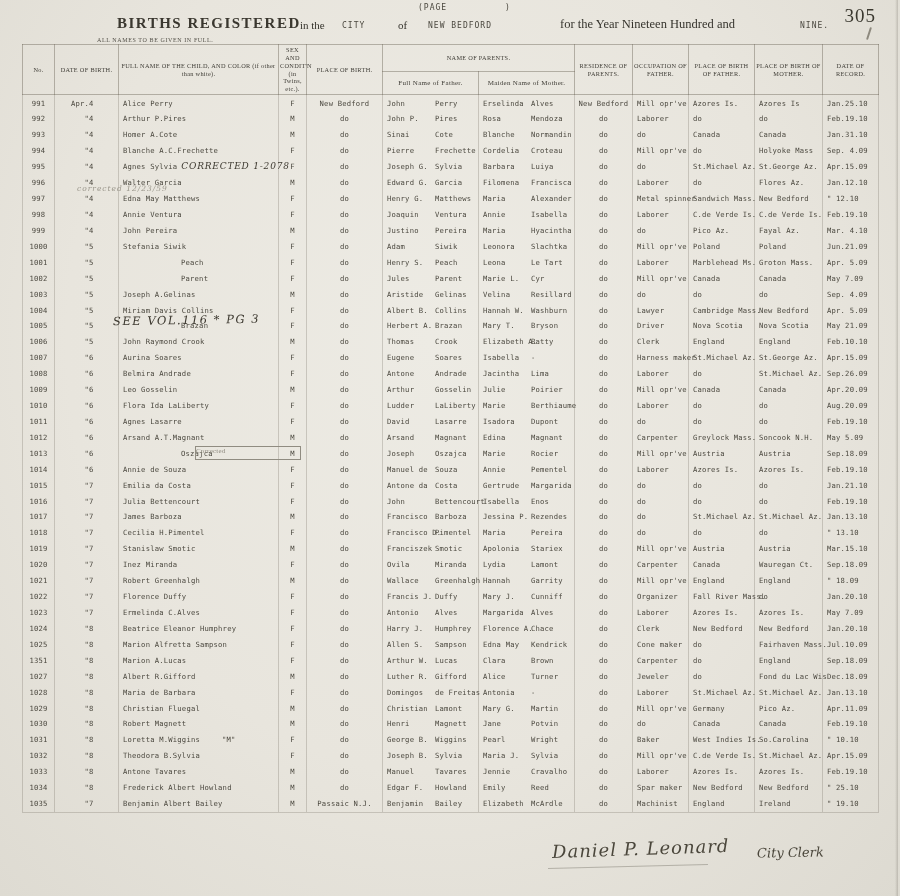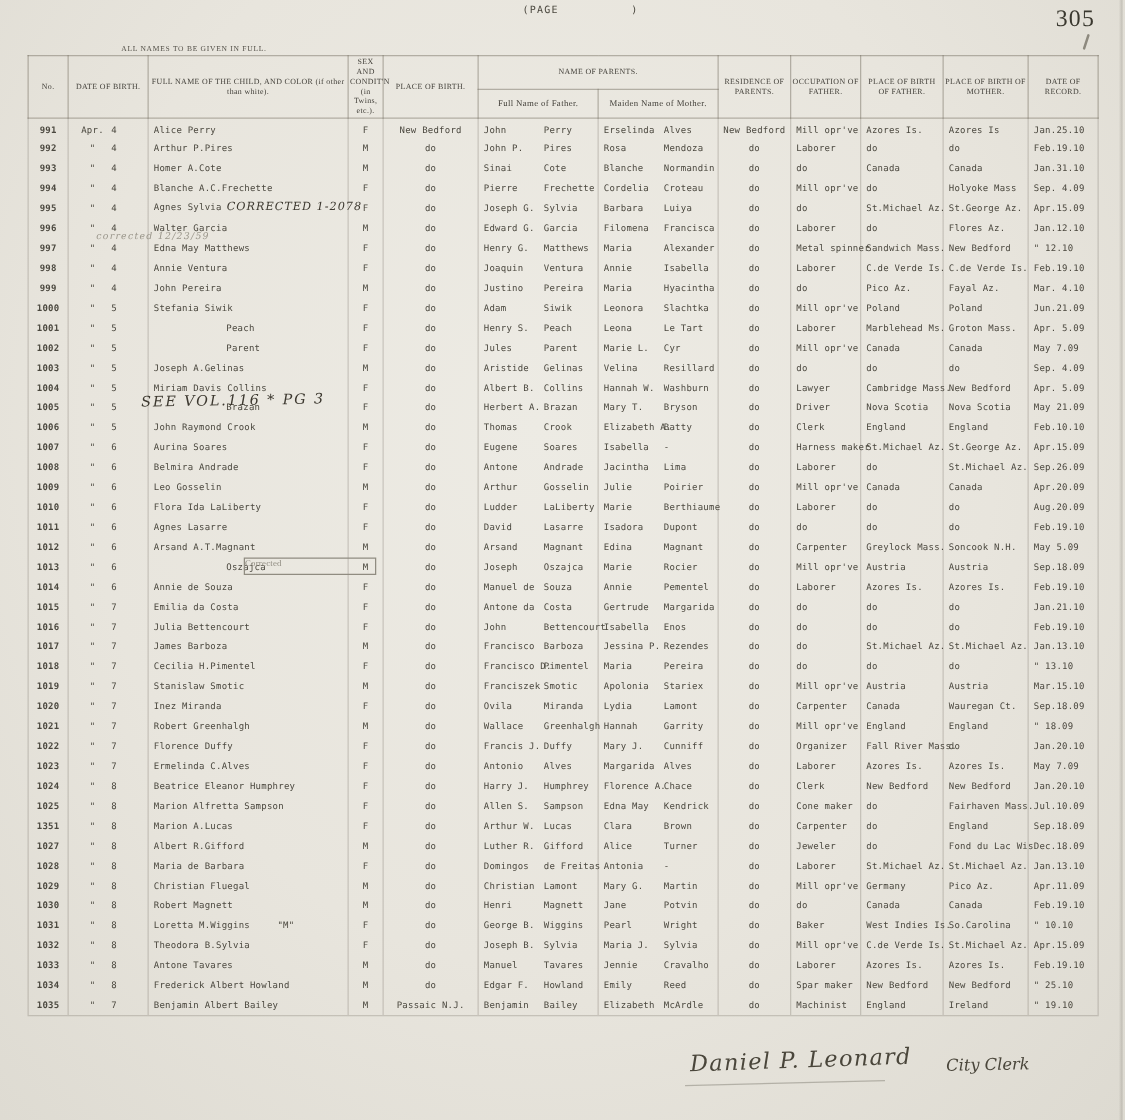--- a/index.html
+++ b/index.html
@@ -46,23 +46,23 @@
   thead tr.tier1 th{height:17px;}
   thead tr.tier2 th{height:14px;font-size:7px;}
   td{
     border-left:1px solid rgba(110,104,92,.28);
     border-right:1px solid rgba(110,104,92,.28);
     height:15.93px;padding:0 0 0 4px;vertical-align:middle;overflow:visible;
     font-family:"DejaVu Sans Mono", monospace;font-size:7.2px;color:#4b483f;
     letter-spacing:.2px;white-space:nowrap;position:relative;line-height:1;
   }
   tbody{border-bottom:1px solid rgba(110,104,92,.28);}
-  td.no{text-align:center;padding:0;font-weight:bold;}
+  td.no{text-align:center;padding:0;}
   td.sex,td.place,td.res{text-align:center;padding:0;}
-  td.date .month{display:inline-block;width:30px;text-align:center;}
+  td.date .month{display:inline-block;width:30px;text-align:right;}
   td.date .day{display:inline-block;width:20px;text-align:left;}
   td.parent .given{display:inline-block;width:48px;overflow:visible;}
   td.name.indent span.nm{padding-left:58px;}
   
   .note-script-after{font-family:"DejaVu Serif", serif;font-style:italic;font-size:9px;color:#3c382f;letter-spacing:.8px;margin-left:4px;margin-top:25px;}
   .note-typed-after{margin-left:22px;}
   .note-pencil-above{position:absolute;left:-42px;top:-6px;font-family:"DejaVu Serif", serif;font-style:italic;font-size:7.5px;color:#9a968b;letter-spacing:1px;}
   .note-script-over{position:absolute;left:-6px;top:-3px;font-family:"DejaVu Serif", serif;font-style:italic;font-size:11.5px;color:#3c382f;letter-spacing:1.5px;transform:rotate(-1deg);z-index:3;}
   .note-stamp{position:absolute;left:76px;top:1px;width:104px;height:10px;border:1px solid #908c81;color:#8d897e;font-family:"Liberation Serif", serif;font-size:7px;padding:1px 0;text-align:left;z-index:2;background:transparent;}
   
@@ -74,20 +74,29 @@
 </head>
 <body>
 
 <div id="paper">
 
   <span id="page-label" class="typed">(PAGE</span>
   <span id="page-label-close" class="typed">)</span>
   <span id="page-number">305</span>
   <span id="check-mark"></span>
 
+  <div id="title-line">
+    <span id="title-main">BIRTHS REGISTERED</span>
+    <span id="title-inthe">in the</span>
+    <span id="title-city" class="typed">CITY</span>
+    <span id="title-of">of</span>
+    <span id="title-place" class="typed">NEW BEDFORD</span>
+    <span id="title-year">for the Year Nineteen Hundred and</span>
+    <span id="title-yearword" class="typed">NINE.</span>
+  </div>
 
   <span id="all-names-note">ALL NAMES TO BE GIVEN IN FULL.</span>
 
   <table>
     <colgroup>
       <col class="c-no">
         <col class="c-date">
         <col class="c-name">
         <col class="c-sex">
       <col class="c-place">

